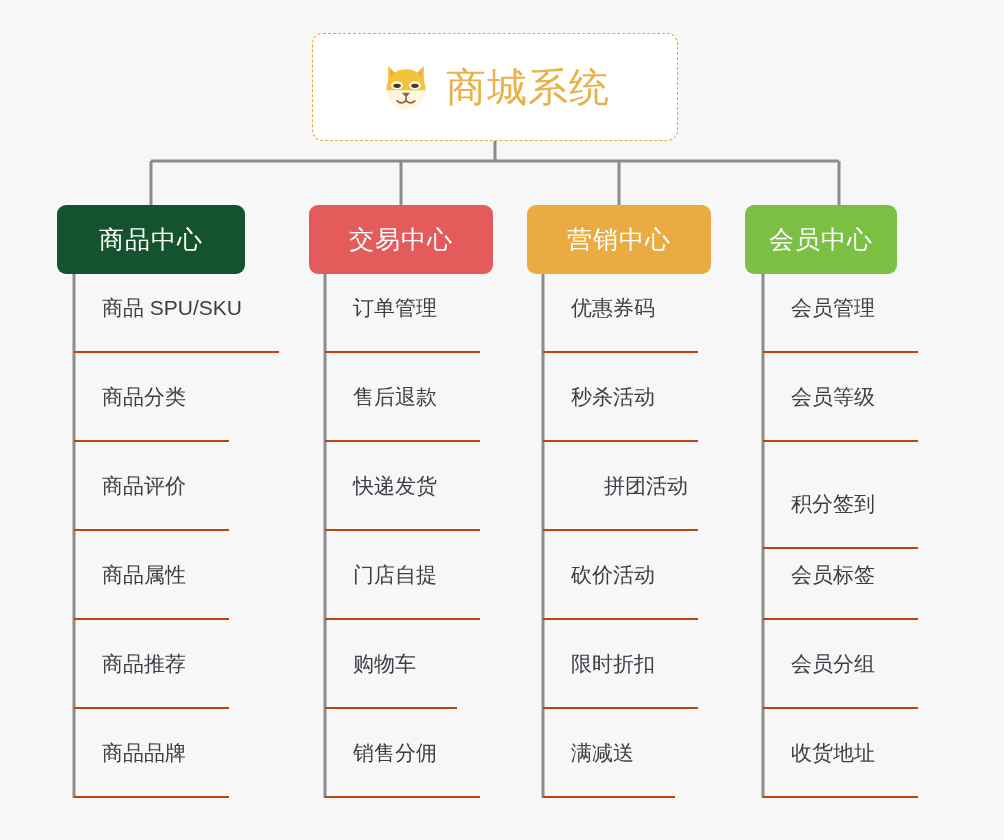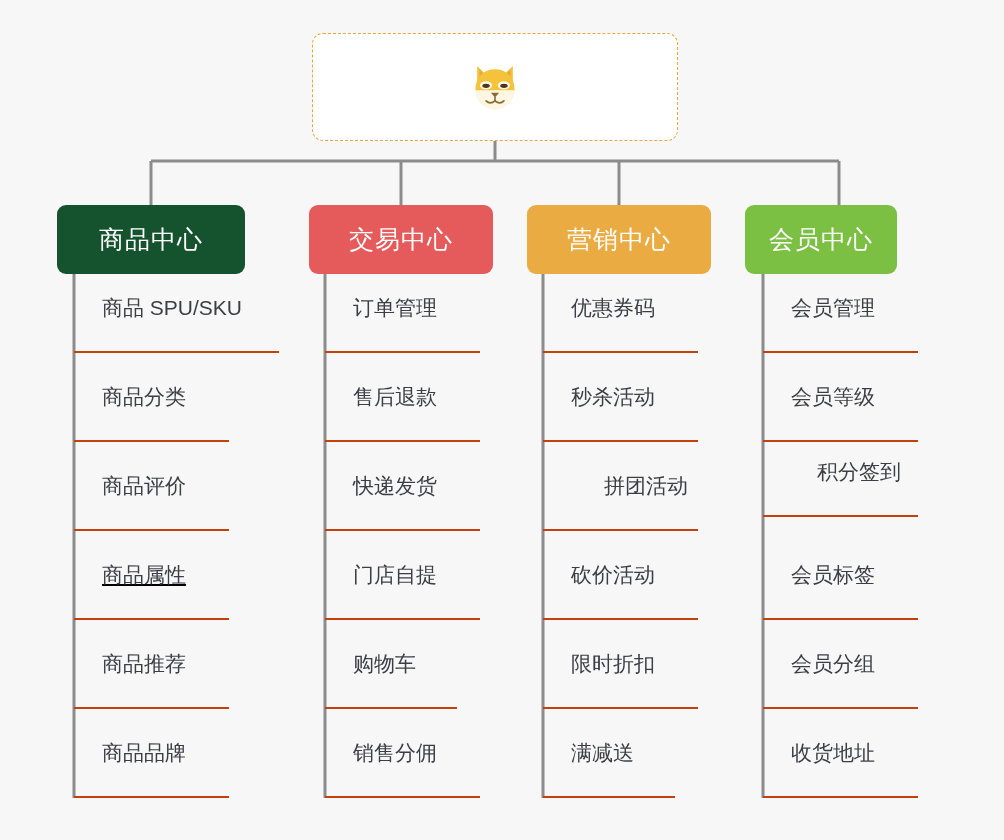--- a/index.html
+++ b/index.html
@@ -123,36 +123,37 @@
       <path d="M8 36 a24 24 0 0 0 48 0 z" fill="#fdf6e3"></path>
       <ellipse cx="21" cy="30" rx="7.5" ry="5" fill="#fdf6e3"></ellipse>
       <ellipse cx="43" cy="30" rx="7.5" ry="5" fill="#fdf6e3"></ellipse>
       <ellipse cx="21" cy="30.5" rx="4.6" ry="2.6" fill="#4a3520"></ellipse>
       <ellipse cx="43" cy="30.5" rx="4.6" ry="2.6" fill="#4a3520"></ellipse>
       <path d="M27 39 h10 l-5 6 z" fill="#8a6a33"></path>
       <path d="M32 45 v4" stroke="#8a6a33" stroke-width="2" fill="none" stroke-linecap="round"></path>
       <path d="M32 49 q-6 5 -11 0" stroke="#8a6a33" stroke-width="2" fill="none" stroke-linecap="round"></path>
       <path d="M32 49 q6 5 11 0" stroke="#8a6a33" stroke-width="2" fill="none" stroke-linecap="round"></path>
     </svg>
+    <span class="root-title">商城系统</span>
   </div>
 
   <div id="branch-layer">
       <div class="cat-header" style="left: 57px; top: 205px; width: 188px; background: #14532d;">
         <span>商品中心</span>
       </div>
       <div class="leaf" style="left: 74px; top: 297px; width: 205px;">
         <span class="leaf-label">商品 SPU/SKU</span>
       </div>
       <div class="leaf" style="left: 74px; top: 386px; width: 155px;">
         <span class="leaf-label">商品分类</span>
       </div>
       <div class="leaf" style="left: 74px; top: 475px; width: 155px;">
         <span class="leaf-label">商品评价</span>
       </div>
-      <div class="leaf" style="left: 74px; top: 564px; width: 155px; text-decoration: underline;">
+      <div class="leaf" style="left: 74px; top: 564px; width: 155px;">
         <span class="leaf-label">商品属性</span>
       </div>
       <div class="leaf" style="left: 74px; top: 653px; width: 155px;">
         <span class="leaf-label">商品推荐</span>
       </div>
       <div class="leaf" style="left: 74px; top: 742px; width: 155px;">
         <span class="leaf-label">商品品牌</span>
       </div>
       <div class="cat-header" style="left: 309px; top: 205px; width: 184px; background: rgb(229, 91, 91);">
         <span>交易中心</span>
@@ -198,21 +199,21 @@
       </div>
       <div class="cat-header" style="left: 745px; top: 205px; width: 152px; background: rgb(124, 192, 67);">
         <span>会员中心</span>
       </div>
       <div class="leaf" style="left: 763px; top: 297px; width: 155px;">
         <span class="leaf-label">会员管理</span>
       </div>
       <div class="leaf" style="left: 763px; top: 386px; width: 155px;">
         <span class="leaf-label">会员等级</span>
       </div>
-      <div class="leaf" style="left: 763px; top: 461px; width: 155px; padding-left: 26px;">
+      <div class="leaf" style="left: 763px; top: 493px; width: 155px;">
         <span class="leaf-label">积分签到</span>
       </div>
       <div class="leaf" style="left: 763px; top: 564px; width: 155px;">
         <span class="leaf-label">会员标签</span>
       </div>
       <div class="leaf" style="left: 763px; top: 653px; width: 155px;">
         <span class="leaf-label">会员分组</span>
       </div>
       <div class="leaf" style="left: 763px; top: 742px; width: 155px;">
         <span class="leaf-label">收货地址</span>

